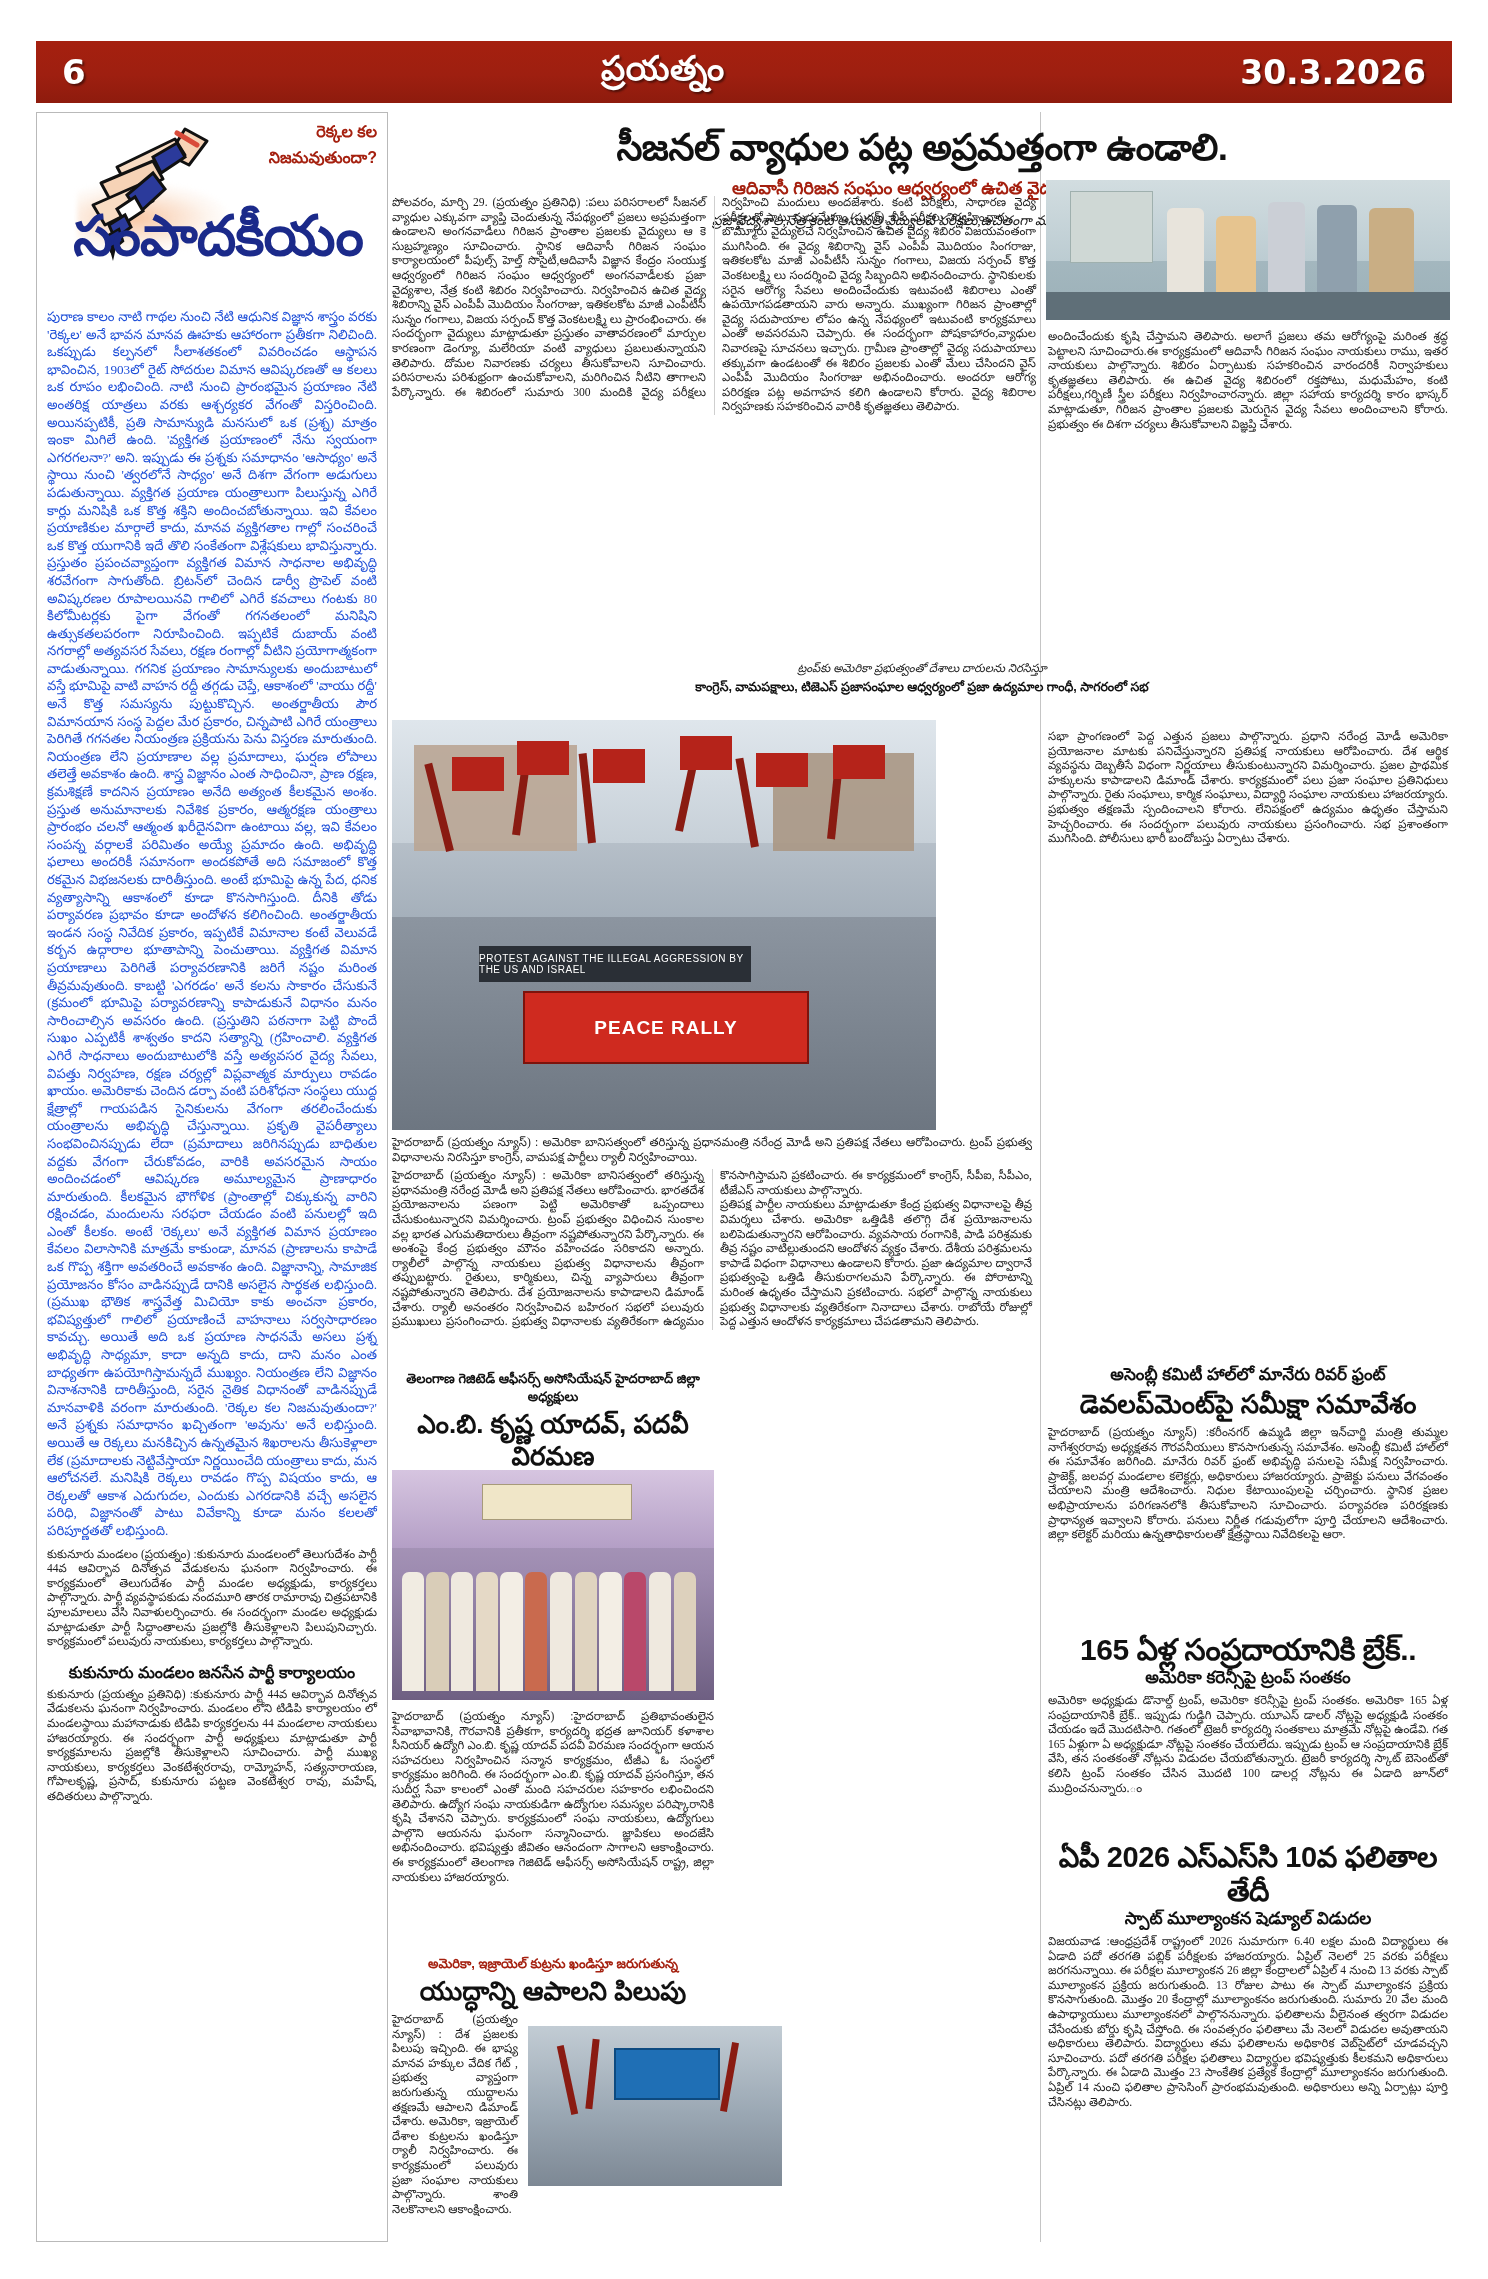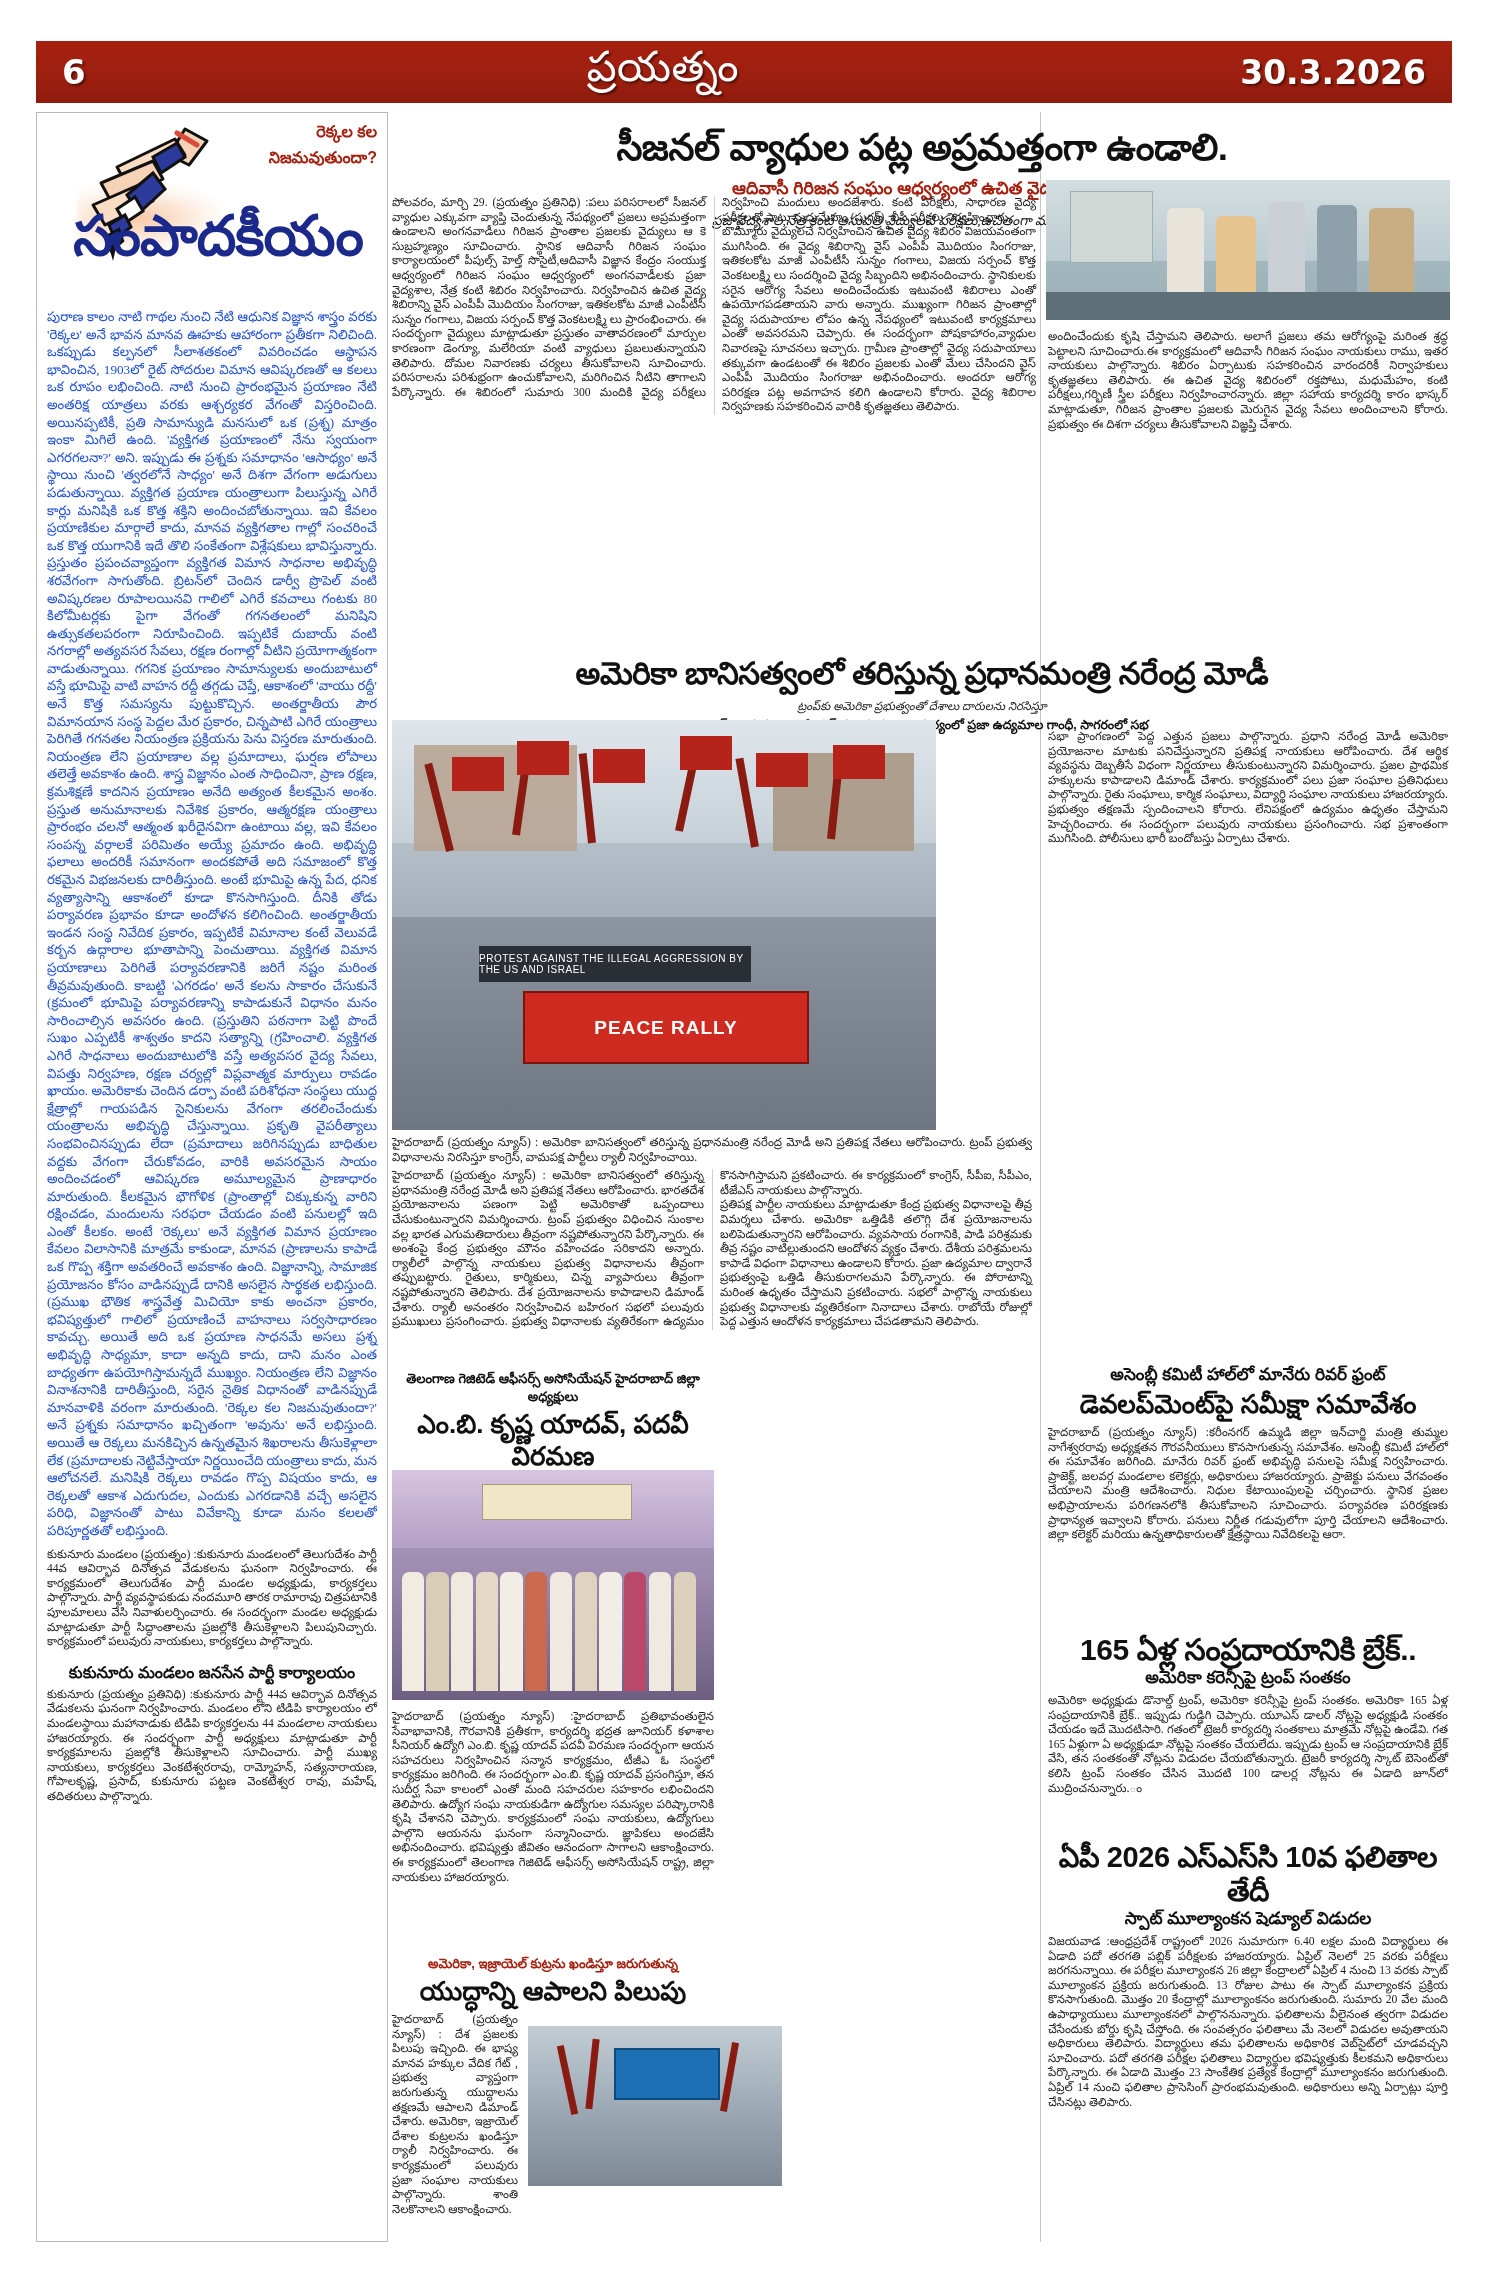--- a/index.html
+++ b/index.html
@@ -42,22 +42,22 @@
   }
   .masthead .mh-page {
     font-family: "DejaVu Sans", sans-serif;
     font-weight: bold;
     font-size: 34px;
     letter-spacing: 0px;
     text-shadow: 2px 2px 2px rgba(0,0,0,0.45);
   }
   .masthead .mh-title {
     font-family: "Liberation Sans", sans-serif;
-    font-weight: normal;
-    font-size: 42px;
+    font-weight: bold;
+    font-size: 34px;
     text-shadow: 2px 2px 2px rgba(0,0,0,0.45);
     letter-spacing: 0.5px;
   }
   .masthead .mh-date {
     font-family: "DejaVu Sans", sans-serif;
     font-weight: bold;
     font-size: 33px;
     text-shadow: 2px 2px 2px rgba(0,0,0,0.45);
   }
 
@@ -397,21 +397,20 @@
       <div class="body-text tiny-text">పోలవరం, మార్చి 29. (ప్రయత్నం ప్రతినిధి) :పలు పరిసరాలలో సీజనల్ వ్యాధుల ఎక్కువగా వ్యాప్తి చెందుతున్న నేపథ్యంలో ప్రజలు అప్రమత్తంగా ఉండాలని అంగనవాడీలు గిరిజన ప్రాంతాల ప్రజలకు వైద్యులు ఆ కె సుబ్రహ్మణ్యం సూచించారు. స్థానిక ఆదివాసీ గిరిజన సంఘం కార్యాలయంలో పీపుల్స్ హెల్త్ సొసైటీ,ఆదివాసీ విజ్ఞాన కేంద్రం సంయుక్త ఆధ్వర్యంలో గిరిజన సంఘం ఆధ్వర్యంలో అంగనవాడీలకు ప్రజా వైద్యశాల, నేత్ర కంటి శిబిరం నిర్వహించారు. నిర్వహించిన ఉచిత వైద్య శిబిరాన్ని వైస్ ఎంపీపీ మొదియం సింగరాజు, ఇతికలకోట మాజీ ఎంపీటీసీ సున్నం గంగాలు, విజయ సర్పంచ్ కొత్త వెంకటలక్ష్మి లు ప్రారంభించారు. ఈ సందర్భంగా వైద్యులు మాట్లాడుతూ ప్రస్తుతం వాతావరణంలో మార్పుల కారణంగా డెంగ్యూ, మలేరియా వంటి వ్యాధులు ప్రబలుతున్నాయని తెలిపారు. దోమల నివారణకు చర్యలు తీసుకోవాలని సూచించారు. పరిసరాలను పరిశుభ్రంగా ఉంచుకోవాలని, మరిగించిన నీటిని తాగాలని పేర్కొన్నారు. ఈ శిబిరంలో సుమారు 300 మందికి వైద్య పరీక్షలు నిర్వహించి మందులు అందజేశారు. కంటి పరీక్షలు, సాధారణ వైద్య పరీక్షలతో పాటు మధుమేహం (షుగర్), బీపీ పరీక్షలు నిర్వహించారు.</div>
       <div class="body-text tiny-text">బొమ్మూరు వైద్యులచే నిర్వహించిన ఉచిత వైద్య శిబిరం విజయవంతంగా ముగిసింది. ఈ వైద్య శిబిరాన్ని వైస్ ఎంపీపీ మొదియం సింగరాజు, ఇతికలకోట మాజీ ఎంపీటీసీ సున్నం గంగాలు, విజయ సర్పంచ్ కొత్త వెంకటలక్ష్మి లు సందర్శించి వైద్య సిబ్బందిని అభినందించారు. స్థానికులకు సరైన ఆరోగ్య సేవలు అందించేందుకు ఇటువంటి శిబిరాలు ఎంతో ఉపయోగపడతాయని వారు అన్నారు. ముఖ్యంగా గిరిజన ప్రాంతాల్లో వైద్య సదుపాయాల లోపం ఉన్న నేపథ్యంలో ఇటువంటి కార్యక్రమాలు ఎంతో అవసరమని చెప్పారు. ఈ సందర్భంగా పోషకాహారం,వ్యాధుల నివారణపై సూచనలు ఇచ్చారు. గ్రామీణ ప్రాంతాల్లో వైద్య సదుపాయాలు తక్కువగా ఉండటంతో ఈ శిబిరం ప్రజలకు ఎంతో మేలు చేసిందని వైస్ ఎంపీపీ మొదియం సింగరాజు అభినందించారు. అందరూ ఆరోగ్య పరిరక్షణ పట్ల అవగాహన కలిగి ఉండాలని కోరారు. వైద్య శిబిరాల నిర్వహణకు సహకరించిన వారికి కృతజ్ఞతలు తెలిపారు.</div>
     </div>
   </div>
 
   <div style="position:absolute; left:1048px; top:330px; width:400px;">
     <div class="body-text tiny-text">అందించేందుకు కృషి చేస్తామని తెలిపారు. అలాగే ప్రజలు తమ ఆరోగ్యంపై మరింత శ్రద్ధ పెట్టాలని సూచించారు.ఈ కార్యక్రమంలో ఆదివాసీ గిరిజన సంఘం నాయకులు రాము, ఇతర నాయకులు పాల్గొన్నారు. శిబిరం ఏర్పాటుకు సహకరించిన వారందరికీ నిర్వాహకులు కృతజ్ఞతలు తెలిపారు. ఈ ఉచిత వైద్య శిబిరంలో రక్తపోటు, మధుమేహం, కంటి పరీక్షలు,గర్భిణీ స్త్రీల పరీక్షలు నిర్వహించారన్నారు. జిల్లా సహాయ కార్యదర్శి కారం భాస్కర్ మాట్లాడుతూ, గిరిజన ప్రాంతాల ప్రజలకు మెరుగైన వైద్య సేవలు అందించాలని కోరారు. ప్రభుత్వం ఈ దిశగా చర్యలు తీసుకోవాలని విజ్ఞప్తి చేశారు.</div>
   </div>
 
   <div style="position:absolute; left:392px; top:655px; width:1060px;">
-    <div class="head-xl">అమెరికా బానిసత్వంలో తరిస్తున్న ప్రధానమంత్రి నరేంద్ర మోడీ</div>
     <div class="kicker-it" style="margin-top:5px;">ట్రంప్‌కు అమెరికా ప్రభుత్వంతో దేశాలు దారులను నిరసిస్తూ</div>
     <div class="head-sm" style="margin-top:3px;font-size:12.5px;line-height:17px;">కాంగ్రెస్, వామపక్షాలు, టిజెఎస్ ప్రజాసంఘాల ఆధ్వర్యంలో ప్రజా ఉద్యమాల గాంధీ, సాగరంలో సభ</div>
   </div>
 
   <div class="ph-rally">
     <div class="sky"></div>
     <div class="bldg"></div>
     <div class="bldg2"></div>
     <div class="flag" style="left:10%; top:10%; transform:rotate(-14deg);"></div>
     <div class="flagcloth" style="left:11%; top:9%;"></div>

